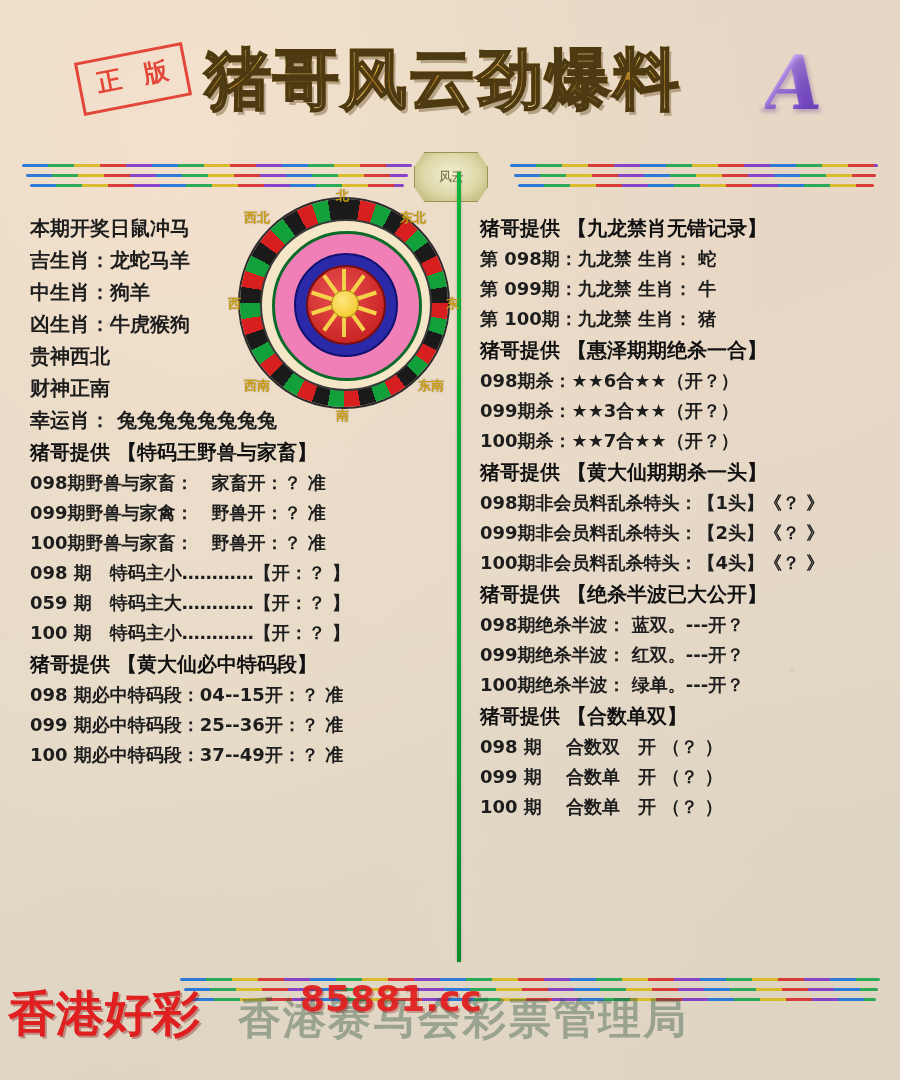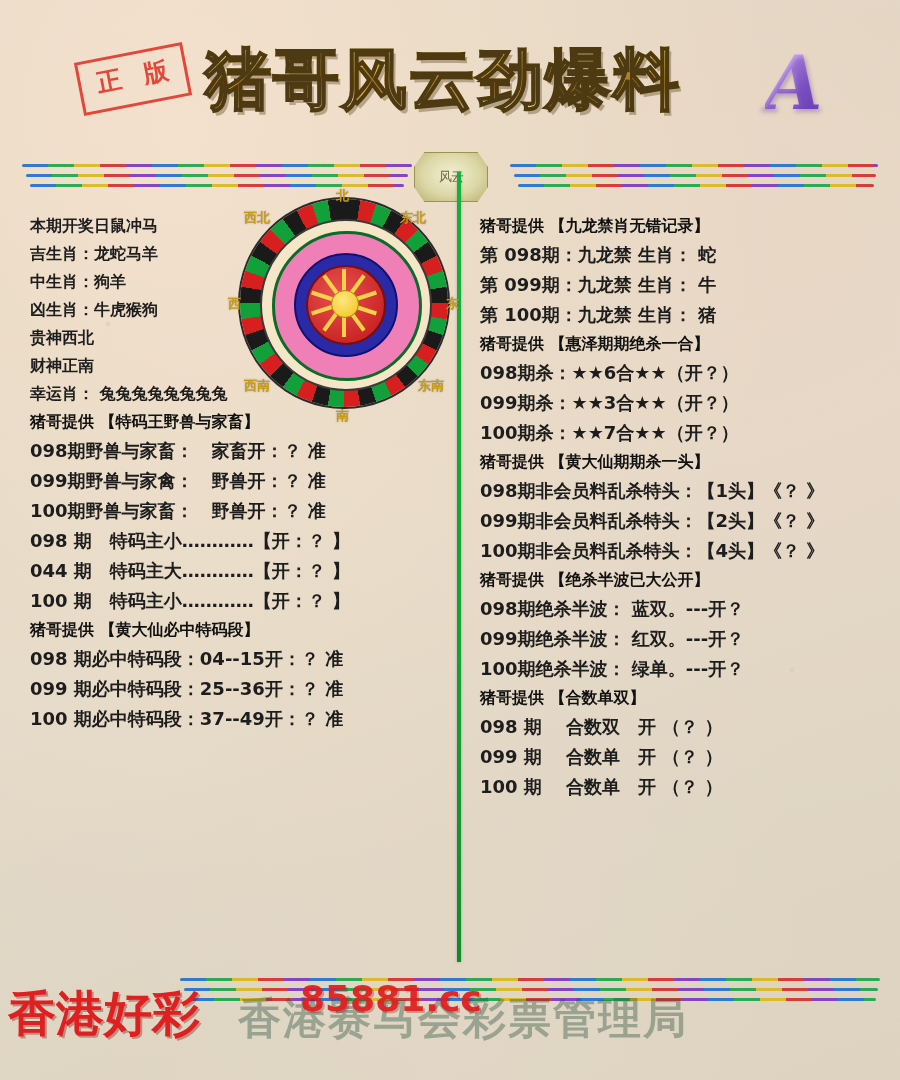--- a/index.html
+++ b/index.html
@@ -139,21 +139,21 @@
     background: linear-gradient(180deg, #12b23c 0%, #0ea537 60%, #0b8c2d 100%);
     box-shadow: 0 0 3px rgba(0,0,0,0.25);
   }
   .col {
     position: absolute;
     top: 0;
   }
   .col-left  { left: 30px;  width: 420px; }
   .col-right { left: 480px; width: 410px; }
   .line {
-    font-size: 16px;
+    font-size: 20px;
     color: #1d1d1d;
     font-weight: bold;
     font-family: "DejaVu Sans", sans-serif;
     line-height: 1.0;
     padding: 6px 0;
     white-space: nowrap;
   }
   .line.hdr { color: #111; }
   .line.sm { font-size: 18px; }
   
@@ -355,21 +355,21 @@
       <div class="line">中生肖：狗羊</div>
       <div class="line">凶生肖：牛虎猴狗</div>
       <div class="line">贵神西北</div>
       <div class="line">财神正南</div>
       <div class="line">幸运肖： 兔兔兔兔兔兔兔兔</div>
       <div class="line hdr">猪哥提供 【特码王野兽与家畜】</div>
       <div class="line sm">098期野兽与家畜：　家畜开：？ 准</div>
       <div class="line sm">099期野兽与家禽：　野兽开：？ 准</div>
       <div class="line sm">100期野兽与家畜：　野兽开：？ 准</div>
       <div class="line sm">098 期　特码主小…………【开：？ 】</div>
-      <div class="line sm">044 期　特码主大…………【开：？ 】</div>
+      <div class="line sm">059 期　特码主大…………【开：？ 】</div>
       <div class="line sm">100 期　特码主小…………【开：？ 】</div>
       <div class="line hdr">猪哥提供 【黄大仙必中特码段】</div>
       <div class="line sm">098 期必中特码段：04--15开：？ 准</div>
       <div class="line sm">099 期必中特码段：25--36开：？ 准</div>
       <div class="line sm">100 期必中特码段：37--49开：？ 准</div>
     </div>
 
     <div class="col col-right">
       <div class="line hdr">猪哥提供 【九龙禁肖无错记录】</div>
       <div class="line sm">第 098期：九龙禁 生肖： 蛇</div>

